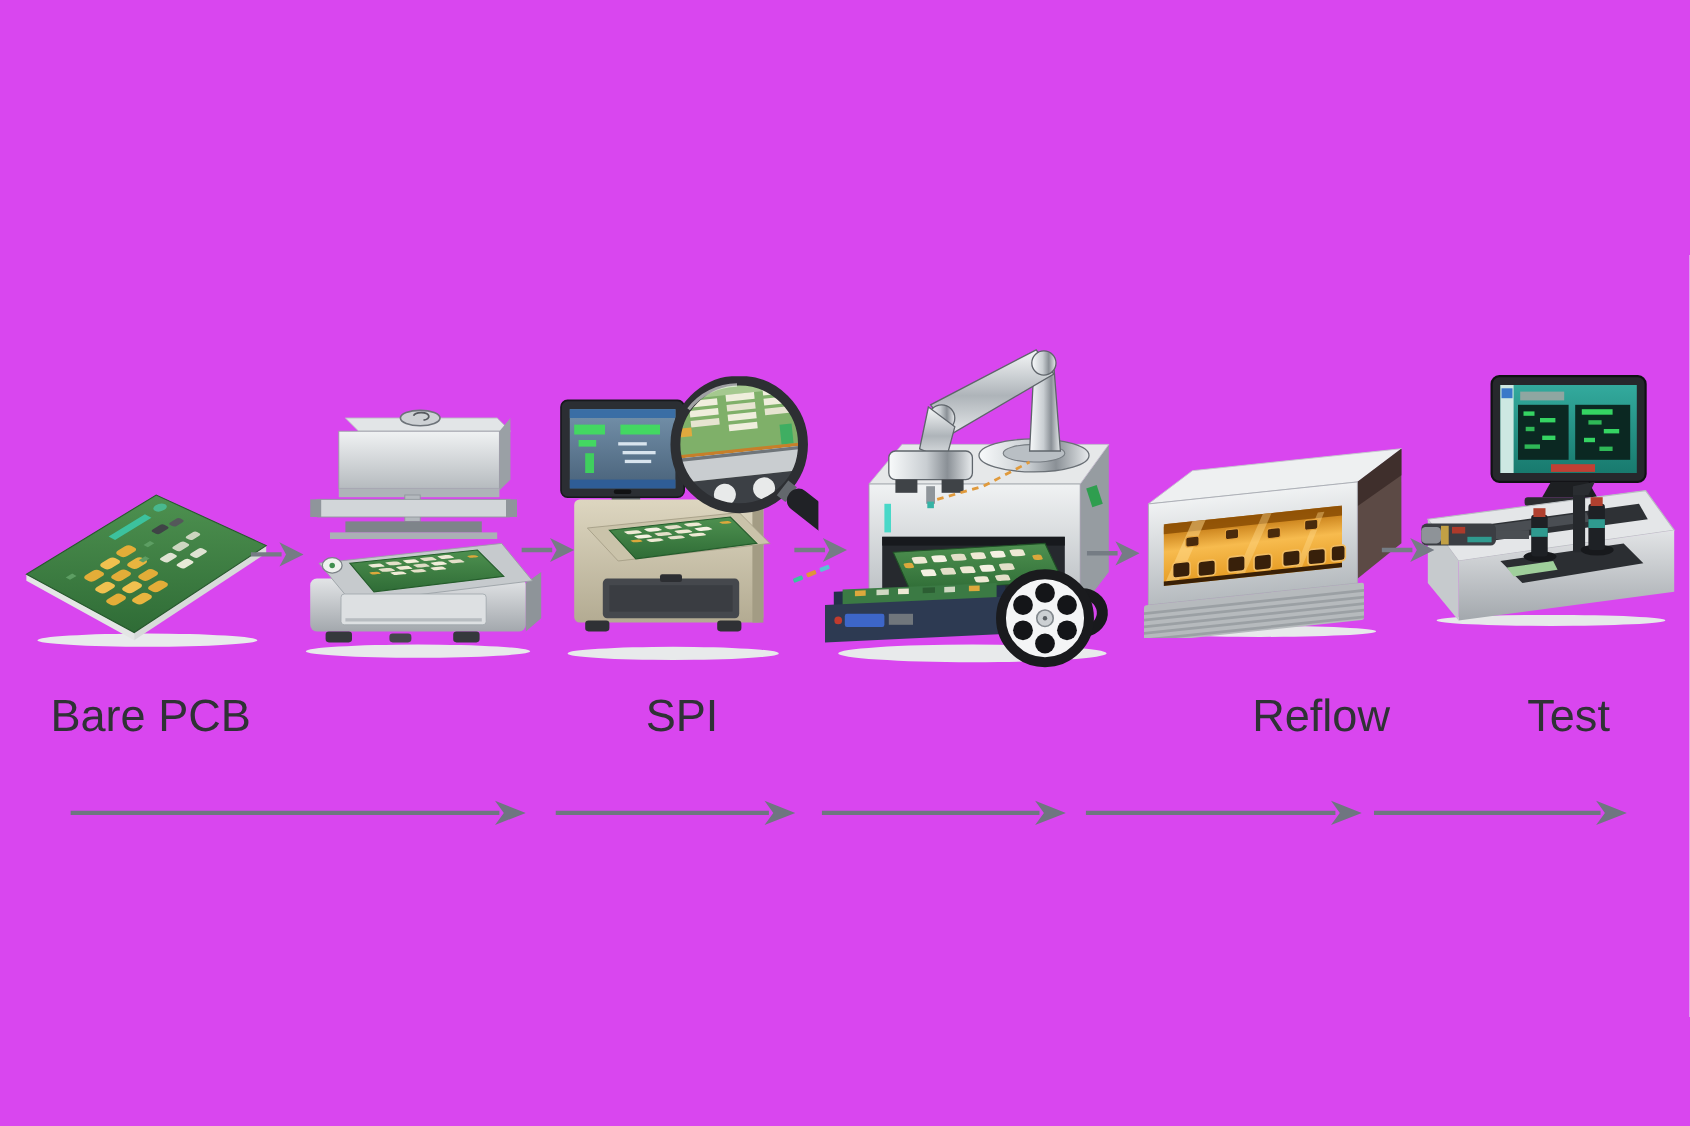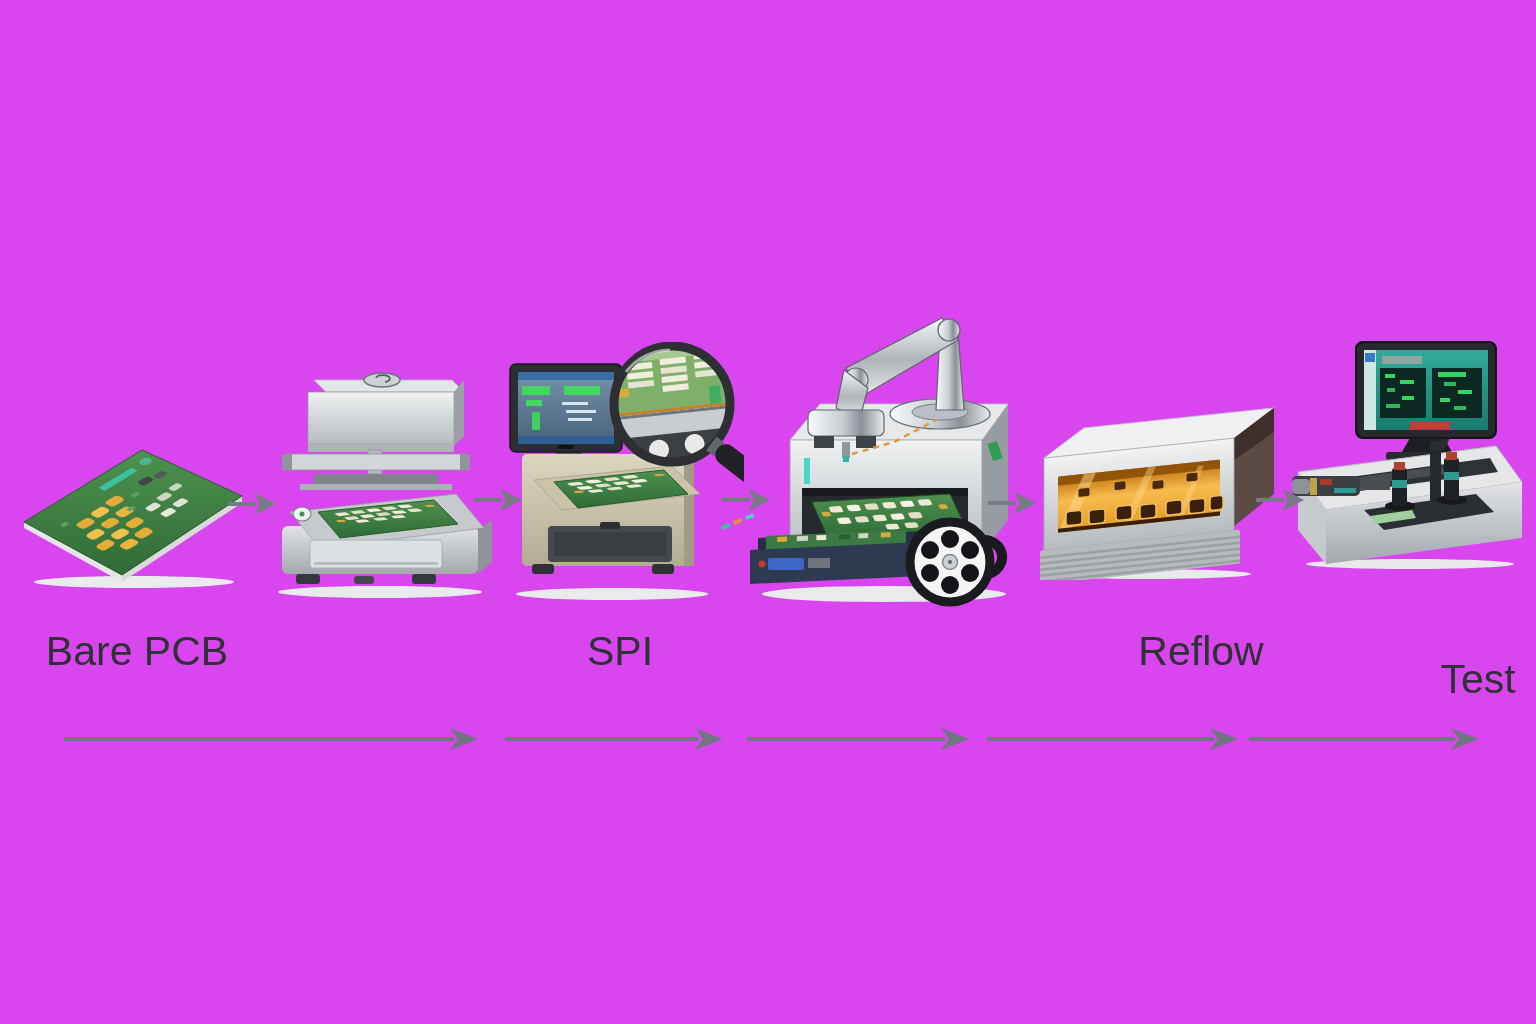--- a/index.html
+++ b/index.html
@@ -11,21 +11,21 @@
   .title{
     position:absolute;left:0;top:164px;width:100%;text-align:center;
     font-size:54px;font-weight:600;color:#2c2d2f;letter-spacing:1px;
   }
   .machine{position:absolute;}
   .stage-label{
     position:absolute;top:628px;transform:translateX(-50%);
     font-size:41px;font-weight:400;color:#2f3235;white-space:nowrap;
   }
   .lbl-0{left:137px;} .lbl-1{left:388px;} .lbl-2{left:620px;}
-  .lbl-3{left:880px;} .lbl-4{left:1154px;margin-left:47px;} .lbl-5{left:1478px;margin-top:28px;}
+  .lbl-3{left:880px;} .lbl-4{left:1154px;margin-left:47px;} .lbl-5{left:1426px;}
   .mid-arrow{position:absolute;}
   .bottom-arrow{position:absolute;top:726px;}
   svg{display:block;}
 </style>
 </head>
 <body>
 
 <div class="canvas">
 
   <svg width="0" height="0" style="position:absolute" aria-hidden="true">

